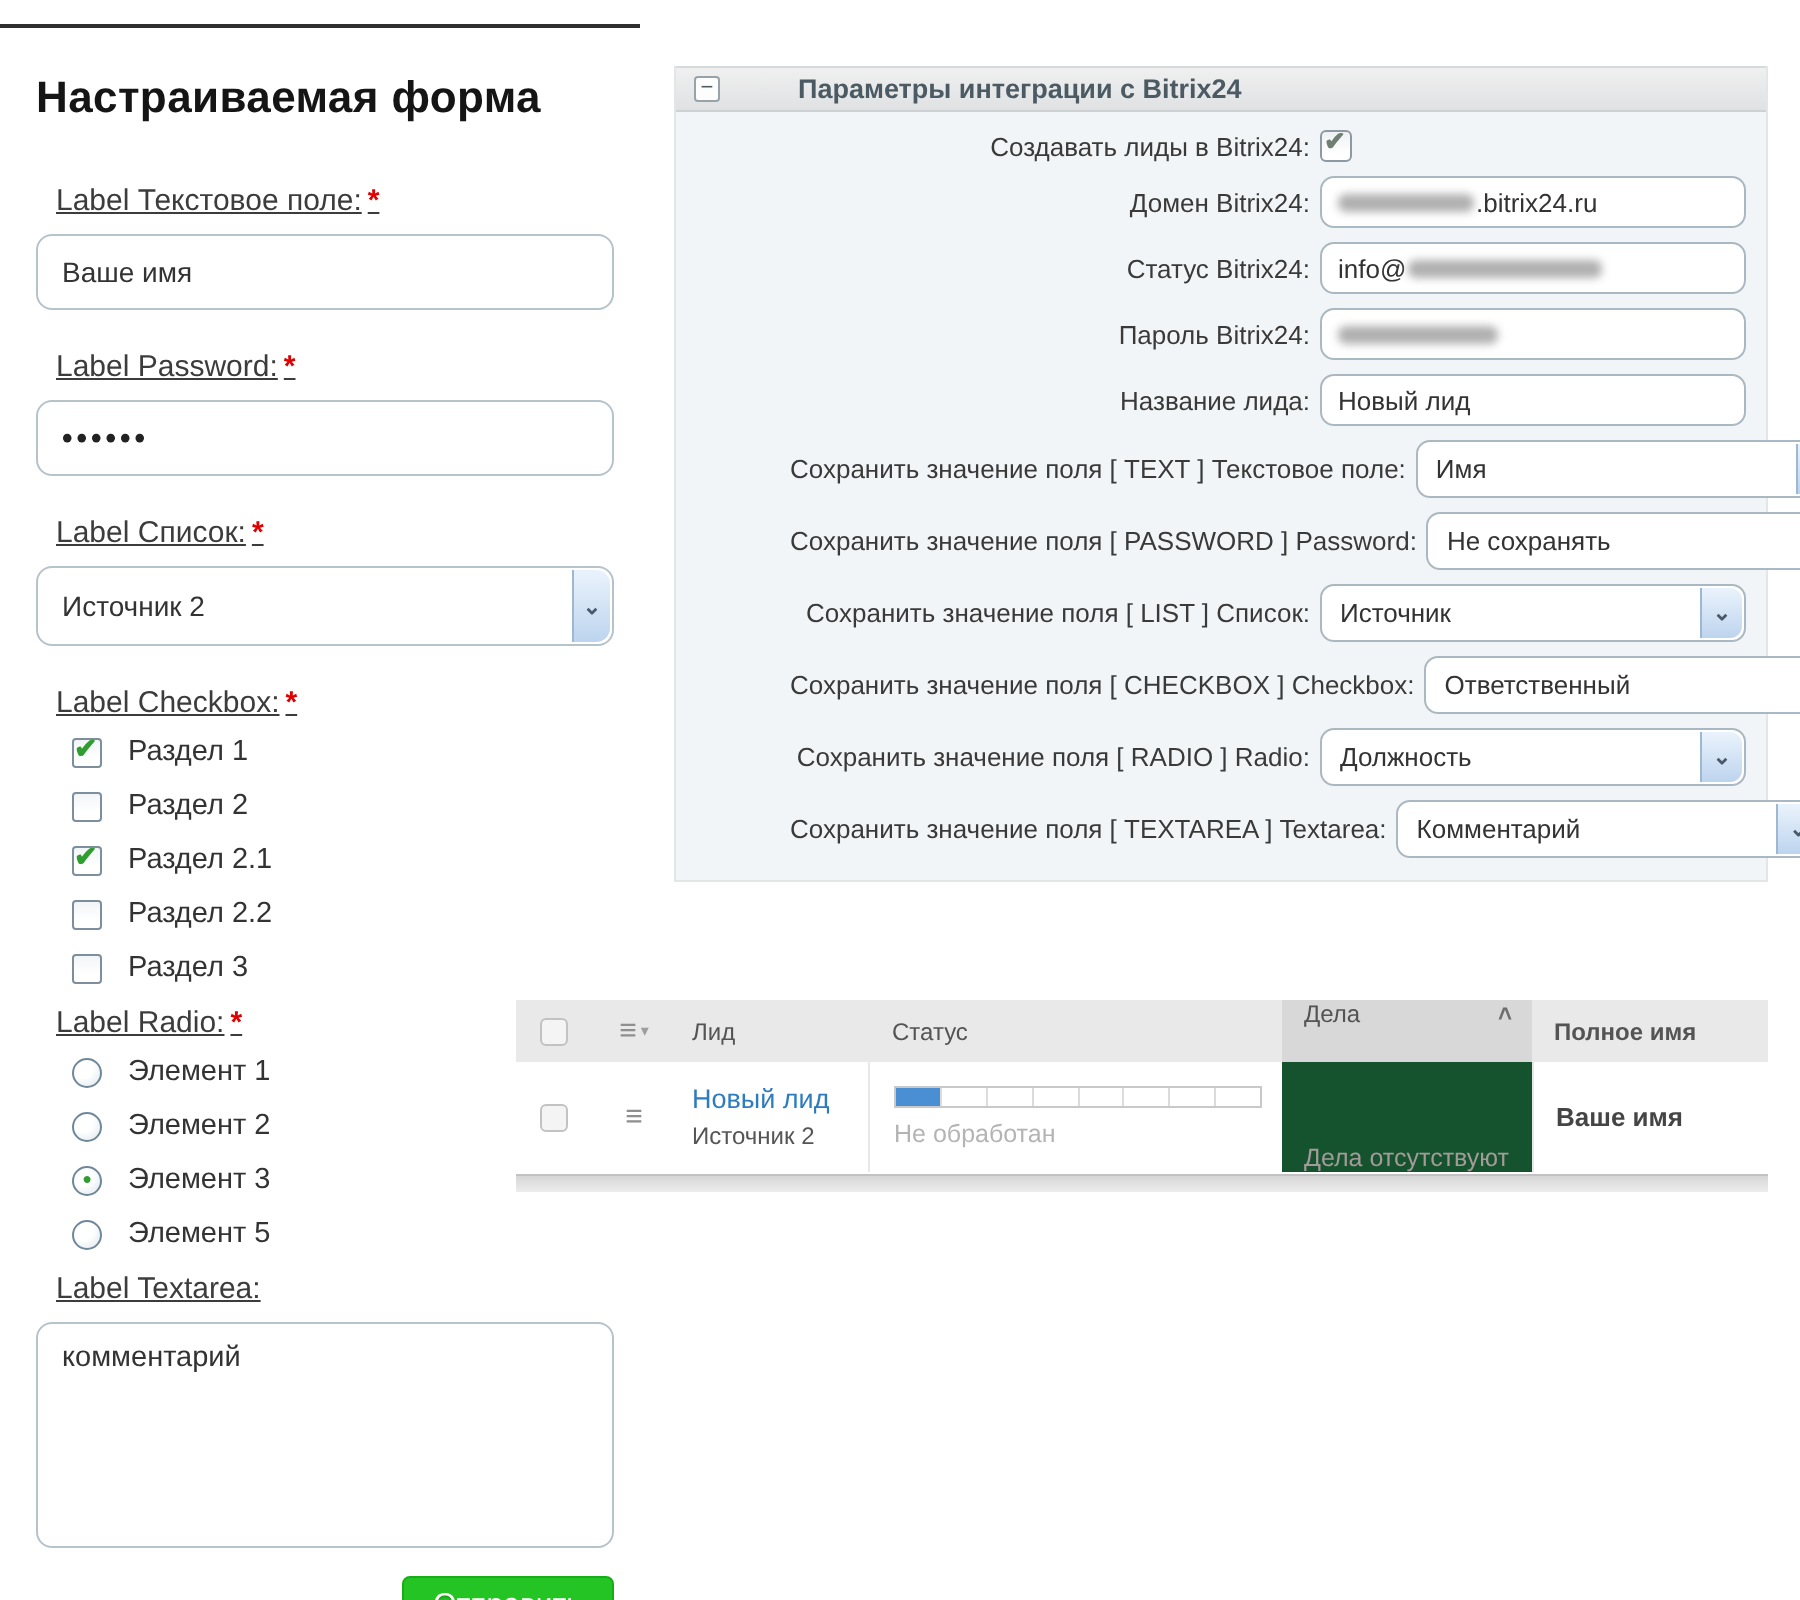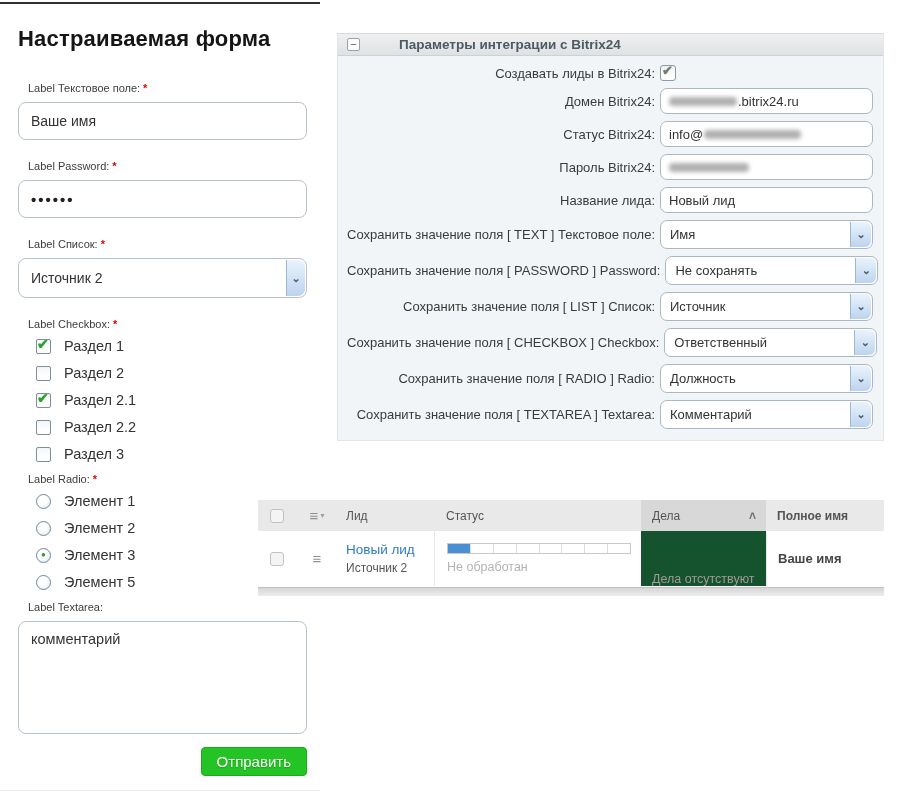--- a/index.html
+++ b/index.html
@@ -1,22 +1,22 @@
 <!DOCTYPE html>
 <html><head>
 <meta charset="utf-8">
 <style>
   * { margin:0; padding:0; box-sizing:border-box; }
   html,body { width:900px; height:800px; background:#ffffff; font-family:"Liberation Sans", sans-serif; position:relative; overflow:hidden; }
 
   
-  .left-form { position:absolute; left:0; top:2px; width:320px; height:789px;
+  .left-form { position:absolute; left:0; top:12px; width:320px; height:789px;
     border-top:2px solid #2f2f2f; border-bottom:1px solid #ececec; padding:20px 13px 0 18px; }
   .lf-title { font-size:22px; font-weight:bold; color:#151515; margin:2px 0 30px 0; letter-spacing:.2px; }
-  .lf-label { font-size:11px; color:#3c3c3c; margin:0 0 8px 10px; }
+  .lf-label { font-size:15px; color:#3c3c3c; margin:0 0 8px 10px;text-decoration:underline; }
   .req { color:#e00000; font-weight:bold; margin-left:3px; }
   .lf-input { width:100%; height:38px; border:1px solid #b7c3cb; border-radius:8px;
     padding:0 12px; font-size:14px; color:#333; font-family:"Liberation Sans",sans-serif; background:#fff; outline:none; }
   .lf-input.pwd { font-weight:bold; letter-spacing:2px; font-size:15px; color:#222; }
   .group { margin-bottom:20px; }
   .lf-select { position:relative; width:100%; height:40px; border:1px solid #b7c3cb; border-radius:8px;
     background:#fff; display:flex; align-items:center; padding:0 30px 0 12px; font-size:14px; color:#333; cursor:default; }
   .sel-arrow { position:absolute; right:1px; top:1px; bottom:1px; width:19px;
     background:linear-gradient(180deg,#eaf3fc 0%,#bdd4ee 100%); border-left:1px solid #9fb8d2;
     border-radius:0 7px 7px 0; display:flex; align-items:center; justify-content:center;
@@ -40,21 +40,21 @@
   
   .panel { position:absolute; left:337px; top:33px; width:547px; background:#f2f5f7;
     border:1px solid #e2e6e9; border-top:none; }
   .panel-header { height:23px; background:linear-gradient(180deg,#f0f0f0 0%,#dfe1e3 100%);
     border-top:1px solid #d7dadd; border-bottom:1px solid #ccd1d4; display:flex; align-items:center;
     gap:7px; padding:0 9px; }
   .collapse-box { width:13px; height:13px; background:#fdfdfd; border:1px solid #98a2a9; border-radius:2px;
     display:flex; align-items:center; justify-content:center; font-size:11px; line-height:1; color:#4c5a63; cursor:pointer; }
   .panel-title { font-size:13.5px; font-weight:bold; color:#4c5a63;padding-left:32px; }
   .panel-body { padding:9px 9px 4px 9px; }
-  .p-row { display:flex; align-items:center; margin-bottom:7px; }
+  .p-row { display:flex; align-items:center; margin-bottom:7px;margin-left:48px; }
   .p-label { flex:1; text-align:right; padding-right:5px; font-size:13px; color:#3a3a3a; white-space:nowrap; }
   .p-field { width:214px; flex:0 0 214px; display:flex; align-items:center; }
   .p-input { width:213px; height:26px; border:1px solid #aab8c2; border-radius:7px; background:#fff;
     padding:0 8px; font-size:13px; color:#333; display:flex; align-items:center; gap:1px; overflow:hidden; }
   .p-select { position:relative; width:213px; height:29px; border:1px solid #aab8c2; border-radius:7px;
     background:#fff; display:flex; align-items:center; padding:0 28px 0 9px; font-size:13px; color:#333; cursor:default; }
   .p-select .sel-arrow { width:21px; border-radius:0 6px 6px 0; }
   .redact { display:inline-block; height:9px; background:#b0b0b0; border-radius:4px; filter:blur(2px); }
   .panel-check { position:relative; width:16px; height:16px; border:1px solid #8e9aa3; border-radius:3px;
     background:linear-gradient(180deg,#eef1f3 0%,#ffffff 80%); cursor:pointer; }
@@ -64,21 +64,21 @@
   .ltable { position:absolute; left:258px; top:500px; width:626px; }
   .t-head { display:flex; height:31px; background:#e9e9e9; color:#545454; font-size:12px; align-items:stretch; }
   .t-head > div { display:flex; align-items:center; }
   .t-row { display:flex; height:55px; background:#fff; font-size:13px; }
   .col-check { width:38px; flex:0 0 38px; justify-content:center; display:flex; align-items:center; }
   .col-menu { width:42px; flex:0 0 42px; justify-content:center; display:flex; align-items:center; gap:2px; }
   .col-lead { width:96px; flex:0 0 96px; padding-left:8px; }
   .col-status { width:207px; flex:0 0 207px; padding-left:12px; }
   .col-activ { width:125px; flex:0 0 125px; padding-left:11px; }
   .col-fname { width:118px; flex:0 0 118px; padding-left:11px;font-weight:bold; }
-  .t-head .col-activ { background:#d8d8d8; display:flex; justify-content:space-between; align-items:center; padding-right:10px; }
+  .t-head .col-activ { background:#d8d8d8; display:flex; justify-content:space-between; align-items:flex-start; padding-right:10px; }
   .sort-caret { color:#6e6e6e; font-size:12px; font-weight:bold; }
   .t-cbx { width:14px; height:14px; border:1px solid #c2c2c2; border-radius:3px; background:#f4f4f4; cursor:pointer; }
   .menu-glyph { color:#8f8f8f; font-size:15px; line-height:1; cursor:pointer; }
   .menu-caret { color:#9e9e9e; font-size:8px; cursor:pointer; }
   .t-row .col-lead { display:flex; flex-direction:column; justify-content:center; }
   .lead-link { color:#2e7cc0; font-size:13.5px; margin-bottom:4px; cursor:pointer; text-decoration:none; }
   .lead-src { color:#555; font-size:12px; }
   .t-row .col-status { border-left:1px solid #e8e8e8; display:flex; flex-direction:column; justify-content:center; }
   .progress { display:flex; width:184px; height:11px; border:1px solid #c9c9c9; background:#fff; }
   .progress .seg { flex:1; border-right:1px solid #dcdcdc; }

